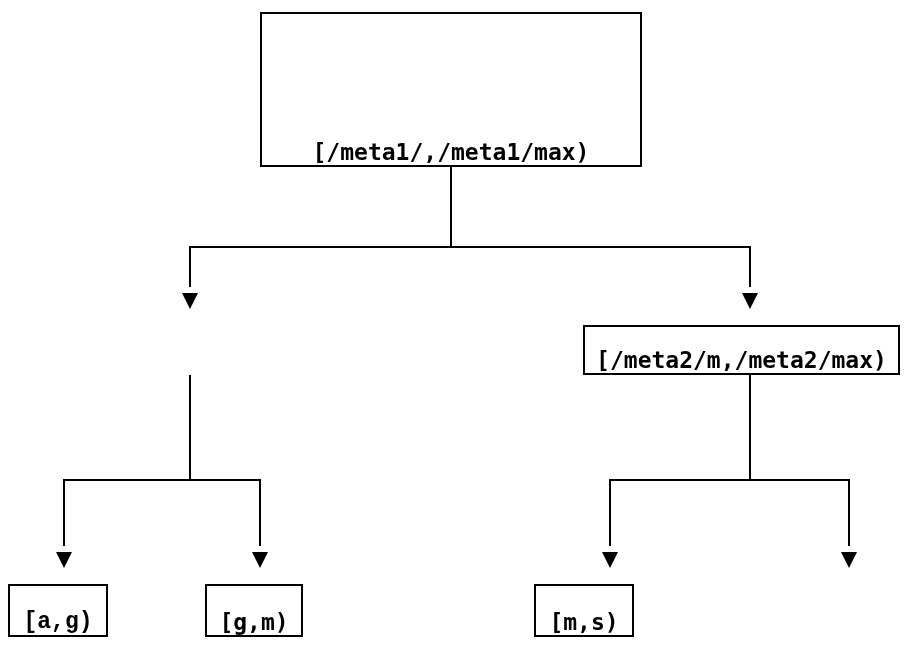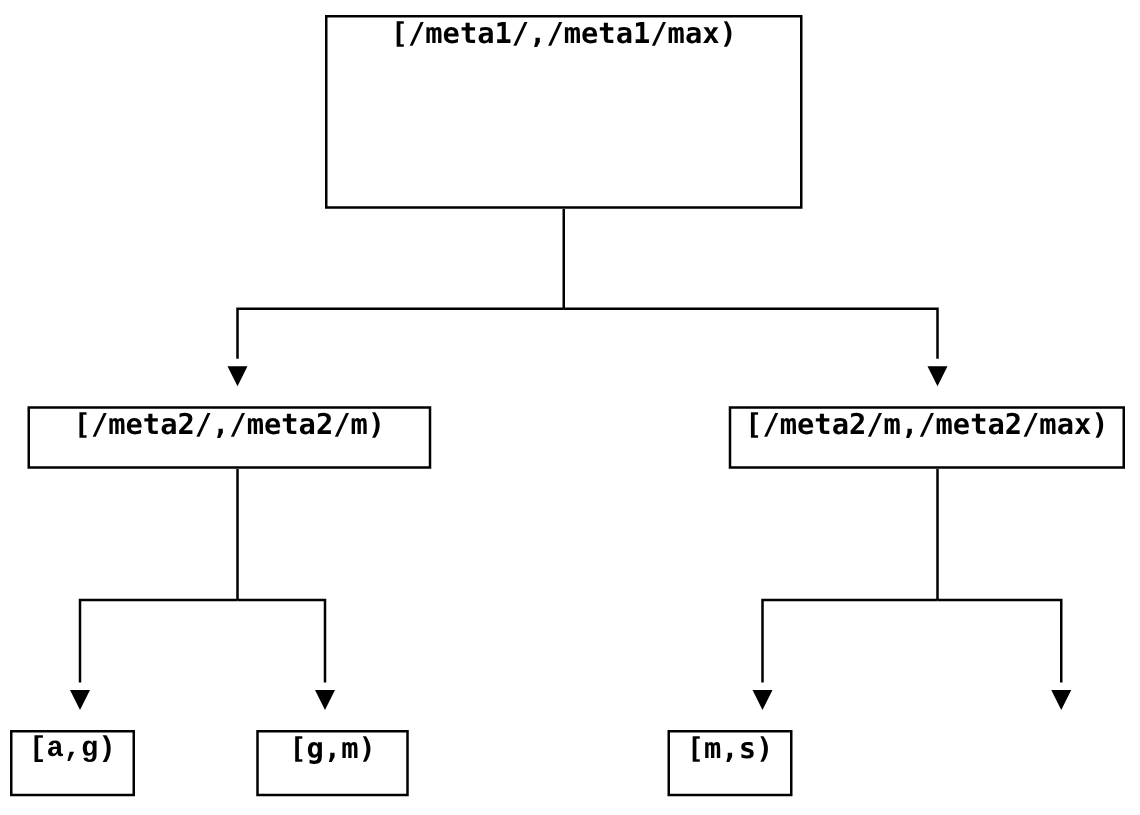--- a/index.html
+++ b/index.html
@@ -30,33 +30,33 @@
   .arrowhead {
     fill: #000000;
     stroke: none;
   }
   .node {
     position: absolute;
     box-sizing: border-box;
     border: 2px solid #000000;
     background: #ffffff;
     display: flex;
-    align-items: flex-start;
+    align-items: flex-end;
     justify-content: center;
     font-size: 23px;
     font-weight: 700;
     color: #000000;
     white-space: nowrap;
     letter-spacing: 0;
   }
   .node-root  { left: 260px; top: 12px;  width: 382px; height: 155px; }
   .node-l2a   { left: 22px;  top: 325px; width: 323px; height: 50px; }
   .node-l2b   { left: 583px; top: 325px; width: 317px; height: 50px; }
   .node-leaf1 { left: 8px;   top: 584px; width: 100px; height: 53px; font-family: Liberation Mono, monospace; }
-  .node-leaf2 { left: 205px; top: 584px; width: 122px;  height: 53px; }
+  .node-leaf2 { left: 205px; top: 584px; width: 98px;  height: 53px; }
   .node-leaf3 { left: 534px; top: 584px; width: 100px; height: 53px; }
   .node-leaf4 { left: 778px; top: 584px; width: 126px; height: 53px; }
 </style>
 </head>
 <body>
 
 <div class="canvas">
 
   <svg class="edges" width="912" height="652" viewBox="0 0 912 652" xmlns="http://www.w3.org/2000/svg">
 
@@ -82,23 +82,20 @@
 
     <path class="edge" d="M750 480 H849 V546" stroke="#000000"></path>
     <polygon class="arrowhead" points="602,552 618,552 610,568" fill="#000000"></polygon>
     <polygon class="arrowhead" points="841,552 857,552 849,568" fill="#000000"></polygon>
   </svg>
 
   <div class="node node-root">
     <span>[/meta1/,/meta1/max)</span>
   </div>
 
-  <div class="node node-l2a">
-    <span>[/meta2/,/meta2/m)</span>
-  </div>
 
   <div class="node node-l2b">
     <span>[/meta2/m,/meta2/max)</span>
   </div>
 
   <div class="node node-leaf1">
     <span>[a,g)</span>
   </div>
 
   <div class="node node-leaf2">

